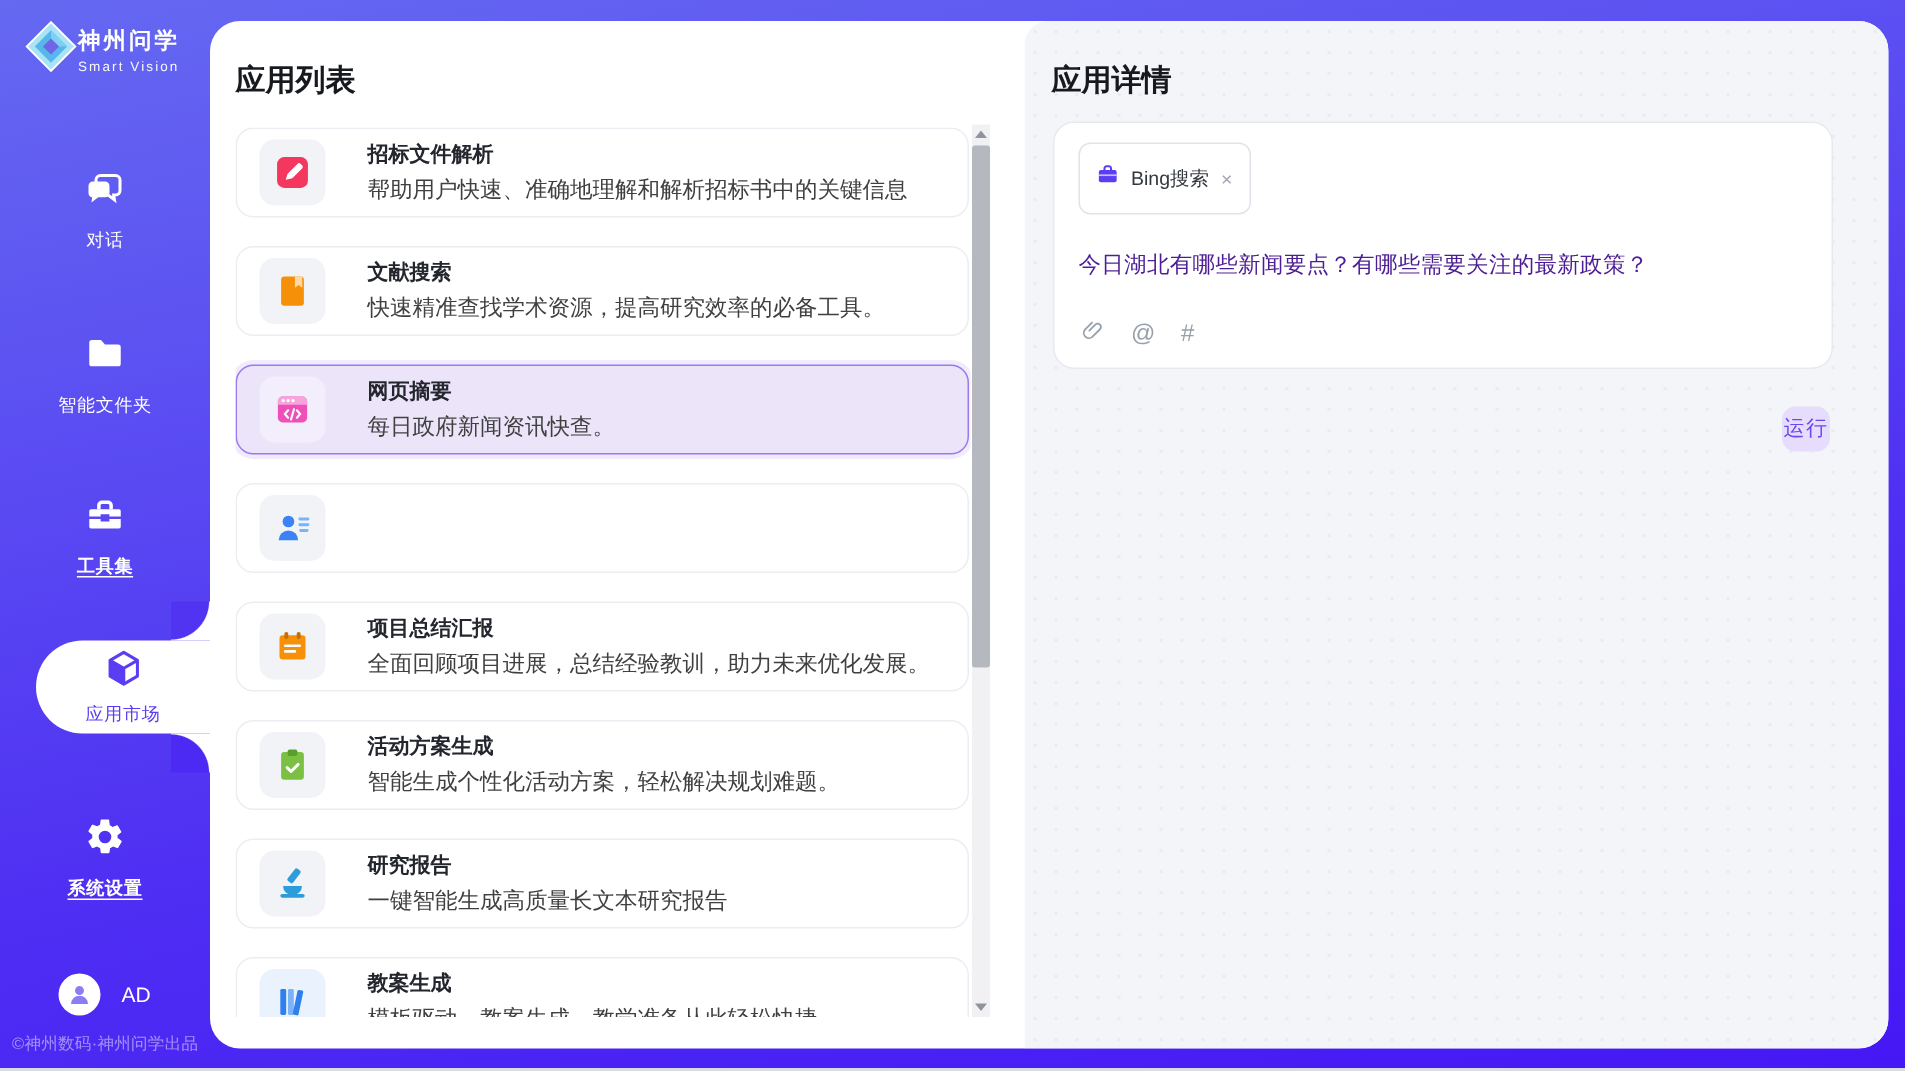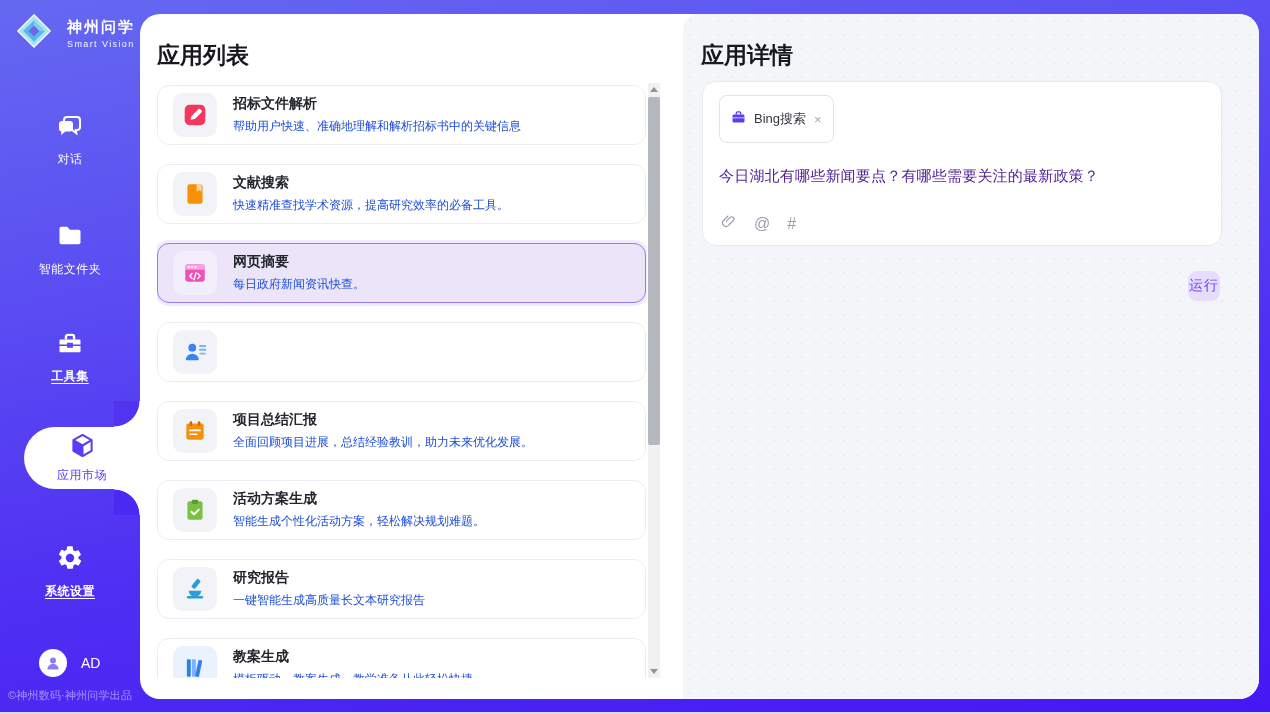--- a/index.html
+++ b/index.html
@@ -6,21 +6,21 @@
   html,body { width:1270px; height:714px; overflow:hidden; }
   body {
     position:relative;
     font-family:"Liberation Sans","DejaVu Sans",sans-serif;
     background:linear-gradient(168deg,#6569f1 0%,#5a4cf2 32%,#4f2ff3 62%,#4517f5 100%);
   }
   body::after{ content:""; position:absolute; left:0; right:0; bottom:0; height:2px; background:#dadce4; }
 
   
   .sidebar{ position:absolute; left:0; top:0; width:140px; height:712px; color:#fff; }
-  .logo{ position:absolute; top:13px; left:16px; display:flex; align-items:center; gap:15px; }
+  .logo{ position:absolute; top:13px; left:16px; display:flex; align-items:center; gap:0; }
   .logo-text .cn{ font-size:15px; font-weight:bold; letter-spacing:2px; }
   .logo-text .en{ font-size:9px; letter-spacing:1.4px; margin-top:2px; opacity:.95; }
   .nav-item{ position:absolute; left:0; width:140px; display:flex; flex-direction:column; align-items:center; gap:7px; cursor:pointer; }
   .nav-item .lbl{ font-size:12px; letter-spacing:.5px; }
   .nav-item.underlined .lbl{ text-decoration:underline; text-underline-offset:3px;font-weight:bold; }
   .nav-chat{ top:112px; } .nav-folder{ top:222px; } .nav-tools{ top:329px; } .nav-settings{ top:544px; }
   .nav-active{
     position:absolute; left:24px; right:0; top:427px; height:62px; background:#fff;
     border-radius:31px 0 0 31px; display:flex; flex-direction:column; align-items:center;
     justify-content:center; gap:4px; cursor:pointer;
@@ -33,32 +33,32 @@
   .user-row{ position:absolute; left:39px; top:649px; display:flex; align-items:center; gap:14px; cursor:pointer; }
   .avatar{ width:28px; height:28px; border-radius:50%; background:#fff; display:flex; align-items:center; justify-content:center; }
   .user-name{ font-size:14px; color:#fff; }
   .copyright{ position:absolute; left:8px; bottom:9px; width:132px; font-size:11px; color:rgba(255,255,255,.48); letter-spacing:.2px; white-space:nowrap; }
 
   
   .frame{ position:absolute; left:140px; top:14px; right:11px; bottom:15px; background:#fff; border-radius:20px; overflow:hidden; display:flex; }
 
   
   .list-pane{ width:543px; position:relative; flex:none; }
-  .pane-title{ font-size:23px; font-weight:bold; color:#17191f; }
+  .pane-title{ font-size:20px; font-weight:bold; color:#17191f; }
   .list-pane .pane-title{ position:absolute; top:26px; left:17px; }
   .cards{ position:absolute; top:71px; left:17px; width:490px; height:593px; overflow:hidden; }
-  .card{ display:flex; align-items:center; gap:16px; width:489px; height:60px; background:#fff;
+  .card{ display:flex; align-items:center; gap:28px; width:489px; height:60px; background:#fff;
     border:1px solid #ecedf2; border-radius:12px; margin-bottom:19px; padding:0 15px; cursor:pointer; }
   .card.selected{ background:#ece5fa; border:1px solid #9b79ef; box-shadow:0 0 0 3px rgba(155,121,239,.15); }
   .card-icon{ width:44px; height:44px; border-radius:10px; background:#f2f3f7; flex:none;
     display:flex; align-items:center; justify-content:center; }
   .card.selected .card-icon{ background:#f3eefb; }
   .card-icon.blue-bg{ background:#e9f2fd; }
   .card-name{ font-size:14px; font-weight:bold; color:#23262d; }
-  .card-desc{ font-size:12px; color:#1d4ed8; margin-top:5px; white-space:nowrap; }
+  .card-desc{ font-size:15px; color:#404040; margin-top:5px; white-space:nowrap; }
 
   
   .scrollbar{ position:absolute; left:508px; top:69px; width:12px; height:595px; background:#f1f1f4; }
   .sb-arrow{ position:absolute; left:2px; width:0; height:0; border-left:4px solid transparent; border-right:4px solid transparent; }
   .sb-arrow.up{ top:4px; border-bottom:5px solid #8f939b; }
   .sb-arrow.down{ bottom:4px; border-top:5px solid #8f939b; }
   .sb-thumb{ position:absolute; left:0; top:14px; width:12px; height:348px; background:#b5b8bf; border-radius:2px; }
 
   
   .detail-pane{ flex:1; position:relative; background:#f4f5f8; border-radius:16px 16px 0 0;

